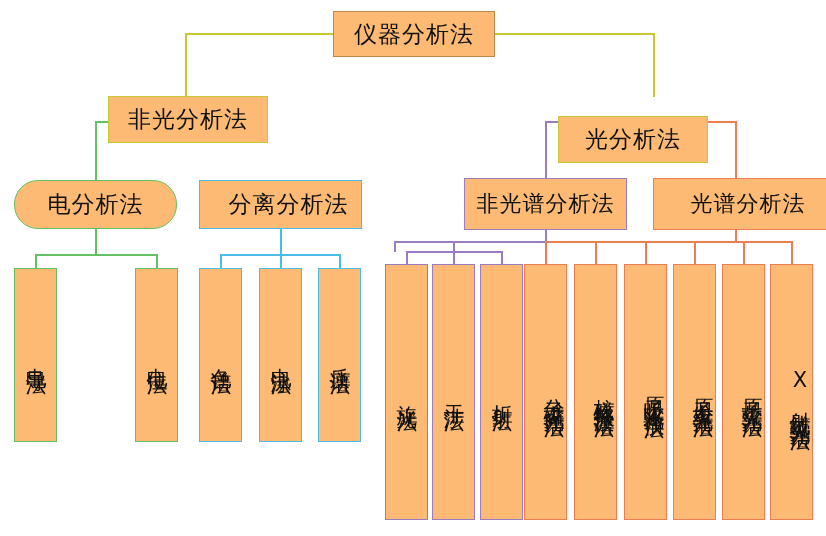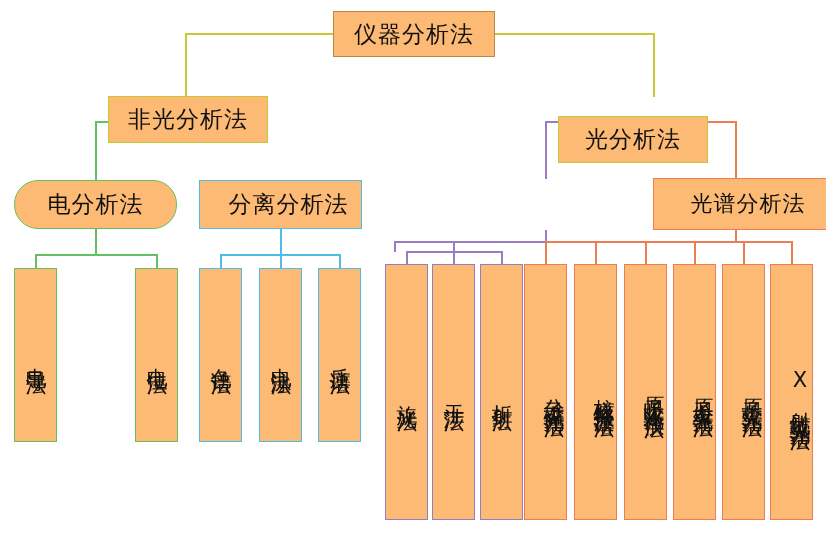--- a/index.html
+++ b/index.html
@@ -69,20 +69,21 @@
   <div class="node h" style="left:333px;top:11px;width:162px;height:46px;border-color:#b8894b;">仪器分析法</div>
 
   <div class="node h" style="left:108px;top:96px;width:160px;height:47px;border-color:#c8c832;">非光分析法</div>
 
   <div class="node h" style="left:558px;top:96px;width:150px;height:47px;border-color:#c8c832;margin-top:20px;">光分析法</div>
 
   <div class="node h" style="left:14px;top:180px;width:163px;height:49px;border-color:#63c163;border-radius:24px;">电分析法</div>
 
   <div class="node h" style="left:199px;top:180px;width:163px;height:49px;border-color:#4bbde8;padding-left:16px;">分离分析法</div>
 
+  <div class="node h" style="left:464px;top:178px;width:163px;height:52px;border-color:#9b7cc0;font-size:22px;">非光谱分析法</div>
 
   <div class="node h" style="left:653px;top:178px;width:190px;height:52px;border-color:#ed7d52;font-size:22px;">光谱分析法</div>
 
   <div class="node v mid" style="left:14px;top:268px;width:43px;height:174px;border-color:#63c163;">电导法</div>
   <div class="node v mid" style="left:135px;top:268px;width:43px;height:174px;border-color:#63c163;">电位法</div>
 
   <div class="node v mid" style="left:199px;top:268px;width:43px;height:174px;border-color:#4bbde8;">色谱法</div>
   <div class="node v mid" style="left:259px;top:268px;width:43px;height:174px;border-color:#4bbde8;">电泳法</div>
   <div class="node v mid" style="left:318px;top:268px;width:43px;height:174px;border-color:#4bbde8;">质谱法</div>
 

